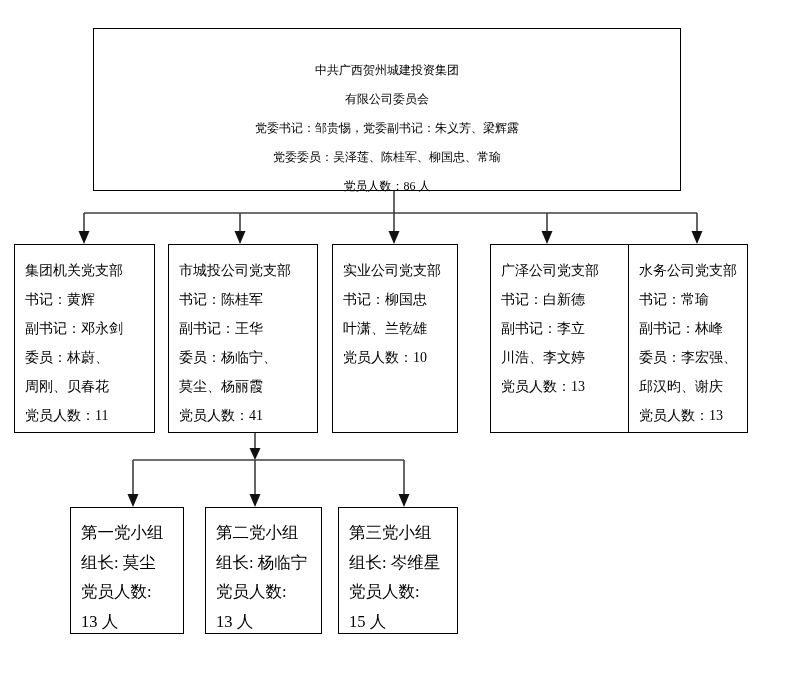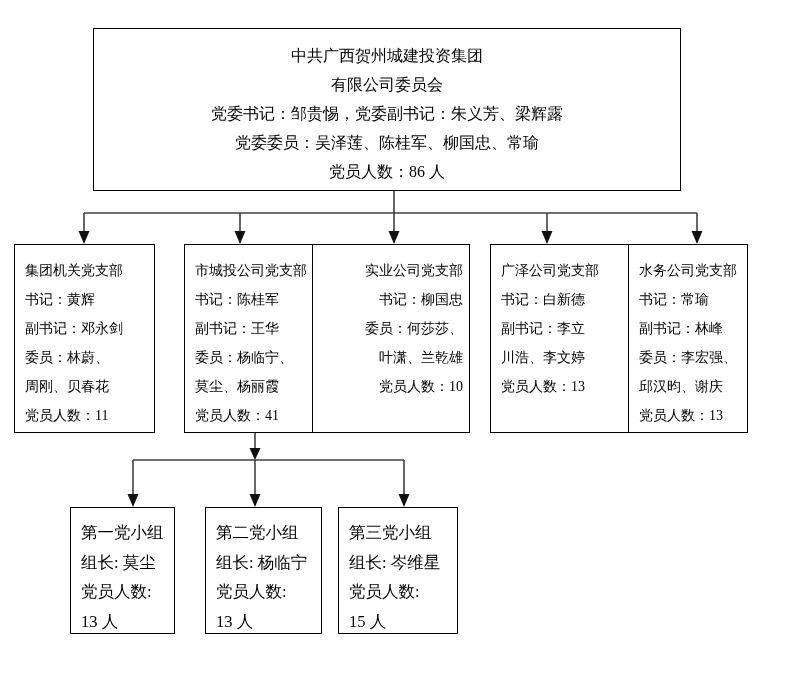--- a/index.html
+++ b/index.html
@@ -18,42 +18,42 @@
   }
   .box{
     position:absolute;
     border:1.5px solid #000;
     background:#fff;
     box-sizing:border-box;
   }
   .root-box{
     left:93px;top:28px;width:588px;height:163px;
     text-align:center;
-    font-size:16px;
-    padding-top:12px;
+    font-size:12px;
+    padding-top:27px;
   }
   .root-box .ln{line-height:29px;white-space:nowrap;}
   .branch-box{
     top:244px;height:189px;
     font-size:14px;
     padding:11px 6px 0 10px;
   }
   .branch-box .ln{line-height:29px;white-space:nowrap;}
   .bb1{left:14px;width:141px;}
-  .bb2{left:184px;width:150px;}
-  .bb3{left:312px;width:158px;text-align:right;}
+  .bb2{left:168px;width:150px;}
+  .bb3{left:332px;width:126px;}
   .bb4{left:478px;width:144px;margin-left:12px;}
   .bb5{left:628px;width:120px;}
   .group-box{
     top:507px;height:127px;
     font-size:16.5px;
     padding:10px 4px 0 10px;
   }
   .group-box .ln{line-height:29.5px;white-space:nowrap;}
-  .gb1{left:70px;width:105px;}
+  .gb1{left:70px;width:114px;}
   .gb2{left:205px;width:117px;}
   .gb3{left:338px;width:120px;}
 </style>
 </head>
 <body>
 
 <div class="canvas">
 
   <svg class="connectors" viewBox="0 0 785 679" xmlns="http://www.w3.org/2000/svg">
     <g stroke="#3f3f3f" stroke-width="1.6" fill="none">
@@ -108,21 +108,20 @@
     <div class="ln">书记：陈桂军</div>
     <div class="ln">副书记：王华</div>
     <div class="ln">委员：杨临宁、</div>
     <div class="ln">莫尘、杨丽霞</div>
     <div class="ln">党员人数：41</div>
   </div>
 
   <div class="box branch-box bb3">
     <div class="ln">实业公司党支部</div>
     <div class="ln">书记：柳国忠</div>
-    <div class="ln">委员：何莎莎、</div>
     <div class="ln">叶潇、兰乾雄</div>
     <div class="ln">党员人数：10</div>
   </div>
 
   <div class="box branch-box bb4">
     <div class="ln">广泽公司党支部</div>
     <div class="ln">书记：白新德</div>
     <div class="ln">副书记：李立</div>
     <div class="ln">川浩、李文婷</div>
     <div class="ln">党员人数：13</div>

